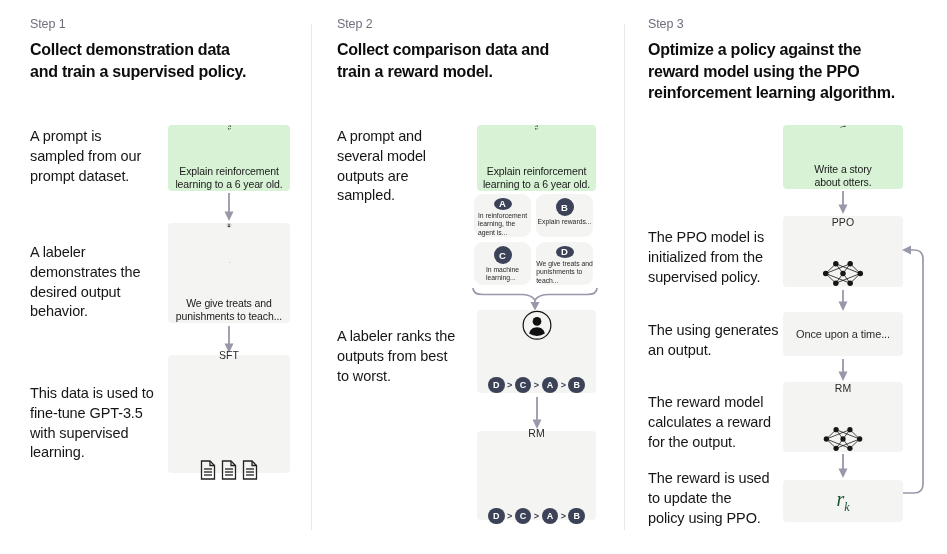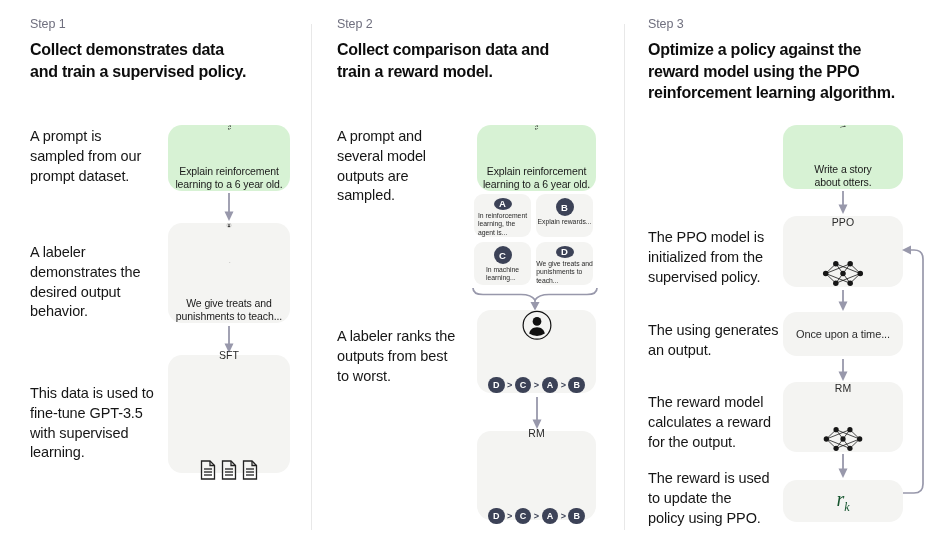--- a/index.html
+++ b/index.html
@@ -6,21 +6,21 @@
   .canvas{
     position:relative;width:947px;height:554px;background:#ffffff;overflow:hidden;
     font-family:"Liberation Sans","DejaVu Sans",sans-serif;color:#141414;
   }
   .divider{position:absolute;top:24px;height:506px;width:1px;background:#e8e8e8;}
   .step-label{position:absolute;font-size:12.5px;color:#6f6f7e;letter-spacing:-0.1px;}
   .title{position:absolute;font-size:16px;line-height:21.5px;font-weight:700;color:#0d0d0d;
          letter-spacing:-0.25px;white-space:pre-line;margin:0;}
   .lbl{position:absolute;font-size:14.5px;line-height:19.8px;color:#161616;
        letter-spacing:-0.1px;white-space:pre-line;}
-  .box{position:absolute;background:#f4f4f2;border-radius:14px;display:flex;
+  .box{position:absolute;background:#f4f4f2;border-radius:4px;display:flex;
        flex-direction:column;align-items:center;justify-content:center;text-align:center;gap:32px;}
   .box.green{background:#d7f2d4;}
   .boxtext{font-size:10.5px;line-height:13px;color:#1a1a1a;white-space:pre-line;letter-spacing:-0.1px;}
   .modellabel{font-size:10.5px;color:#2b2b2b;letter-spacing:0.1px;}
   .varrow{position:absolute;}
   .grid{position:absolute;display:grid;grid-template-columns:57px 57px;grid-auto-rows:43px;gap:5px;}
   .cell{background:#f4f4f2;border-radius:9px;display:flex;flex-direction:column;
         align-items:center;justify-content:flex-start;padding-top:4px;box-sizing:border-box;}
   .badge{width:18px;height:18px;border-radius:50%;background:#3c4257;color:#ffffff;
          font-size:9.5px;font-weight:700;display:flex;align-items:center;justify-content:center;}
@@ -37,21 +37,21 @@
 </style>
 </head>
 <body>
 
 <div class="canvas">
 
   <div class="divider" style="left:311px"></div>
   <div class="divider" style="left:624px"></div>
 
   <div class="step-label" style="left:30px;top:17px">Step 1</div>
-  <h2 class="title" style="left:30px;top:39px;width:276px">Collect demonstrates data
+  <h2 class="title" style="left:30px;top:39px;width:276px">Collect demonstration data
 and train a supervised policy.</h2>
 
   <div class="lbl" style="left:30px;top:127px;width:140px">A prompt is
 sampled from our
 prompt dataset.</div>
 
   <div class="box green" style="left:168px;top:125px;width:122px;height:66px">
     <svg viewBox="0 0 26 26" width="21" height="21" style="margin-bottom:3px">
       <g stroke="#111111" stroke-width="2.4" fill="none" stroke-linecap="round">
         <path d="M6.2 8.3 A8.6 8.6 0 0 1 17.5 4.9"></path>

